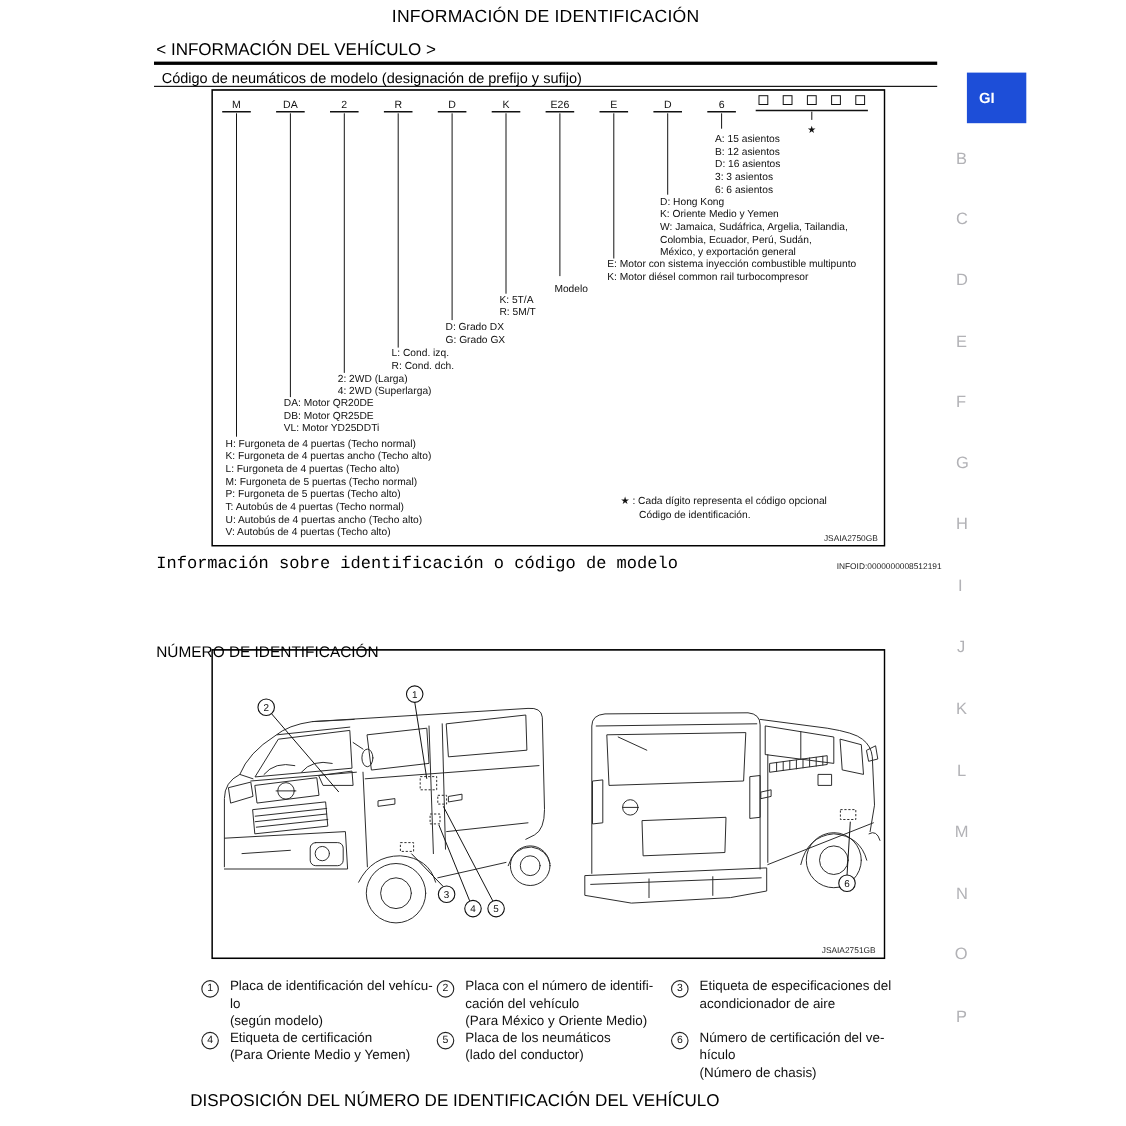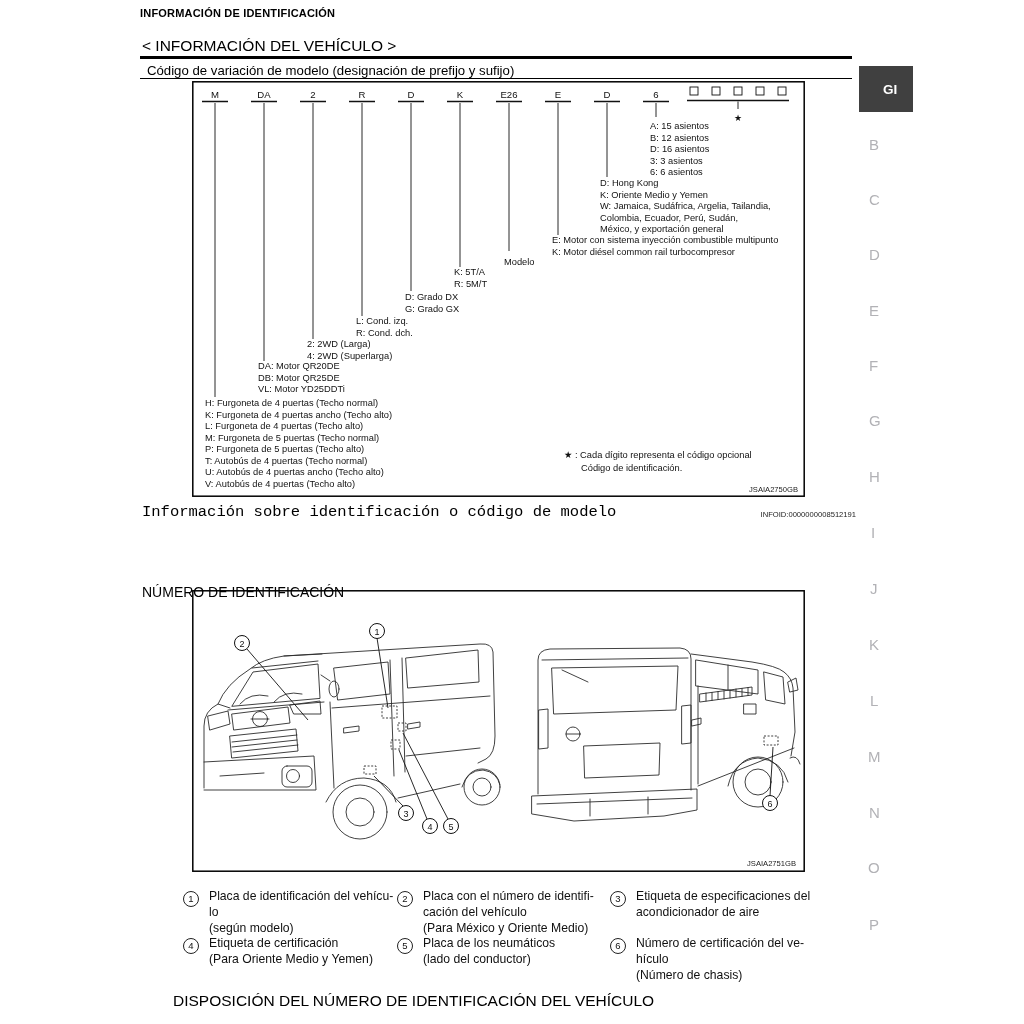--- a/index.html
+++ b/index.html
@@ -1,30 +1,30 @@
 <!DOCTYPE html>
 <html><head>
 <meta charset="utf-8">
 <style>
   html,body{margin:0;padding:0;background:#fff;}
   #page{position:relative;width:1024px;height:1024px;background:#ffffff;
         font-family:"Liberation Sans",sans-serif;color:#000;overflow:hidden;}
   .abs{position:absolute;}
-  .title{font-weight:bold;font-size:11px;letter-spacing:.2px;text-align:left;}
+  .title{font-weight:normal;font-size:16px;letter-spacing:.2px;text-align:center;}
   .subtitle{font-size:15.5px;}
   .sec-head{font-size:13.2px;}
   .mid-head{font-size:15.5px;}
   .num-head{font-size:14px;}
   .bottom-head{font-size:15.5px;margin-left:31px;}
   .infoid{font-size:7.6px;color:#222;text-align:right;}
   .rule-thick{height:2.6px;background:#000;}
   .rule-thin{height:1px;background:#000;}
   .side-letter{font-size:15px;color:#b2b2b6;}
-  .gi-tab{background:#404040;color:#fff;font-weight:bold;font-size:13.5px;
-          display:flex;align-items:center;padding-left:24px;box-sizing:border-box;}
+  .gi-tab{background:#1d4ed8;color:#fff;font-weight:bold;font-size:13.5px;
+          display:flex;align-items:center;padding-left:11px;box-sizing:border-box;margin-left:20px;}
   .lnum{width:14px;height:14px;border:1.1px solid #222;border-radius:50%;
         font-size:9.5px;line-height:14px;text-align:center;color:#111;}
   .ltext{width:186px;font-size:12.2px;line-height:15.8px;color:#111;}
   svg{display:block;}
   svg text{font-family:"Liberation Sans",sans-serif;font-size:9.3px;fill:#111;}
   svg .code{font-size:9.6px;text-anchor:middle;}
   svg .figcode{font-size:7.6px;text-anchor:end;fill:#222;}
   svg .star{font-size:9px;text-anchor:middle;}
   .ln{stroke:#111;stroke-width:0.9;fill:none;}
   .bx{stroke:#000;stroke-width:1.5;fill:none;}
@@ -34,21 +34,21 @@
   .cnum{font-size:9px;text-anchor:middle;}
 </style>
 </head>
 <body>
 
 <div id="page">
 
   <div class="abs title" style="left:140px;top:7px;width:712px;">INFORMACIÓN DE IDENTIFICACIÓN</div>
   <div class="abs subtitle" style="left:142px;top:37px;">&lt; INFORMACIÓN DEL VEHÍCULO &gt;</div>
   <div class="abs rule-thick" style="left:140px;top:56px;width:712px;"></div>
-  <div class="abs sec-head" style="left:147px;top:63px;">Código de variación de modelo (designación de prefijo y sufijo)</div>
+  <div class="abs sec-head" style="left:147px;top:63px;">Código de neumáticos de modelo (designación de prefijo y sufijo)</div>
   <div class="abs rule-thin" style="left:140px;top:78px;width:712px;"></div>
 
   <svg class="abs" style="left:192px;top:81px;" width="613" height="416" viewBox="0 0 613 416">
     <rect x="0.8" y="0.8" width="611.4" height="414.4" class="bx"></rect>
 
     <g>
       <text class="code" x="23" y="17">M</text>
       <text class="code" x="72" y="17">DA</text>
       <text class="code" x="121" y="17">2</text>
       <text class="code" x="170" y="17">R</text>

